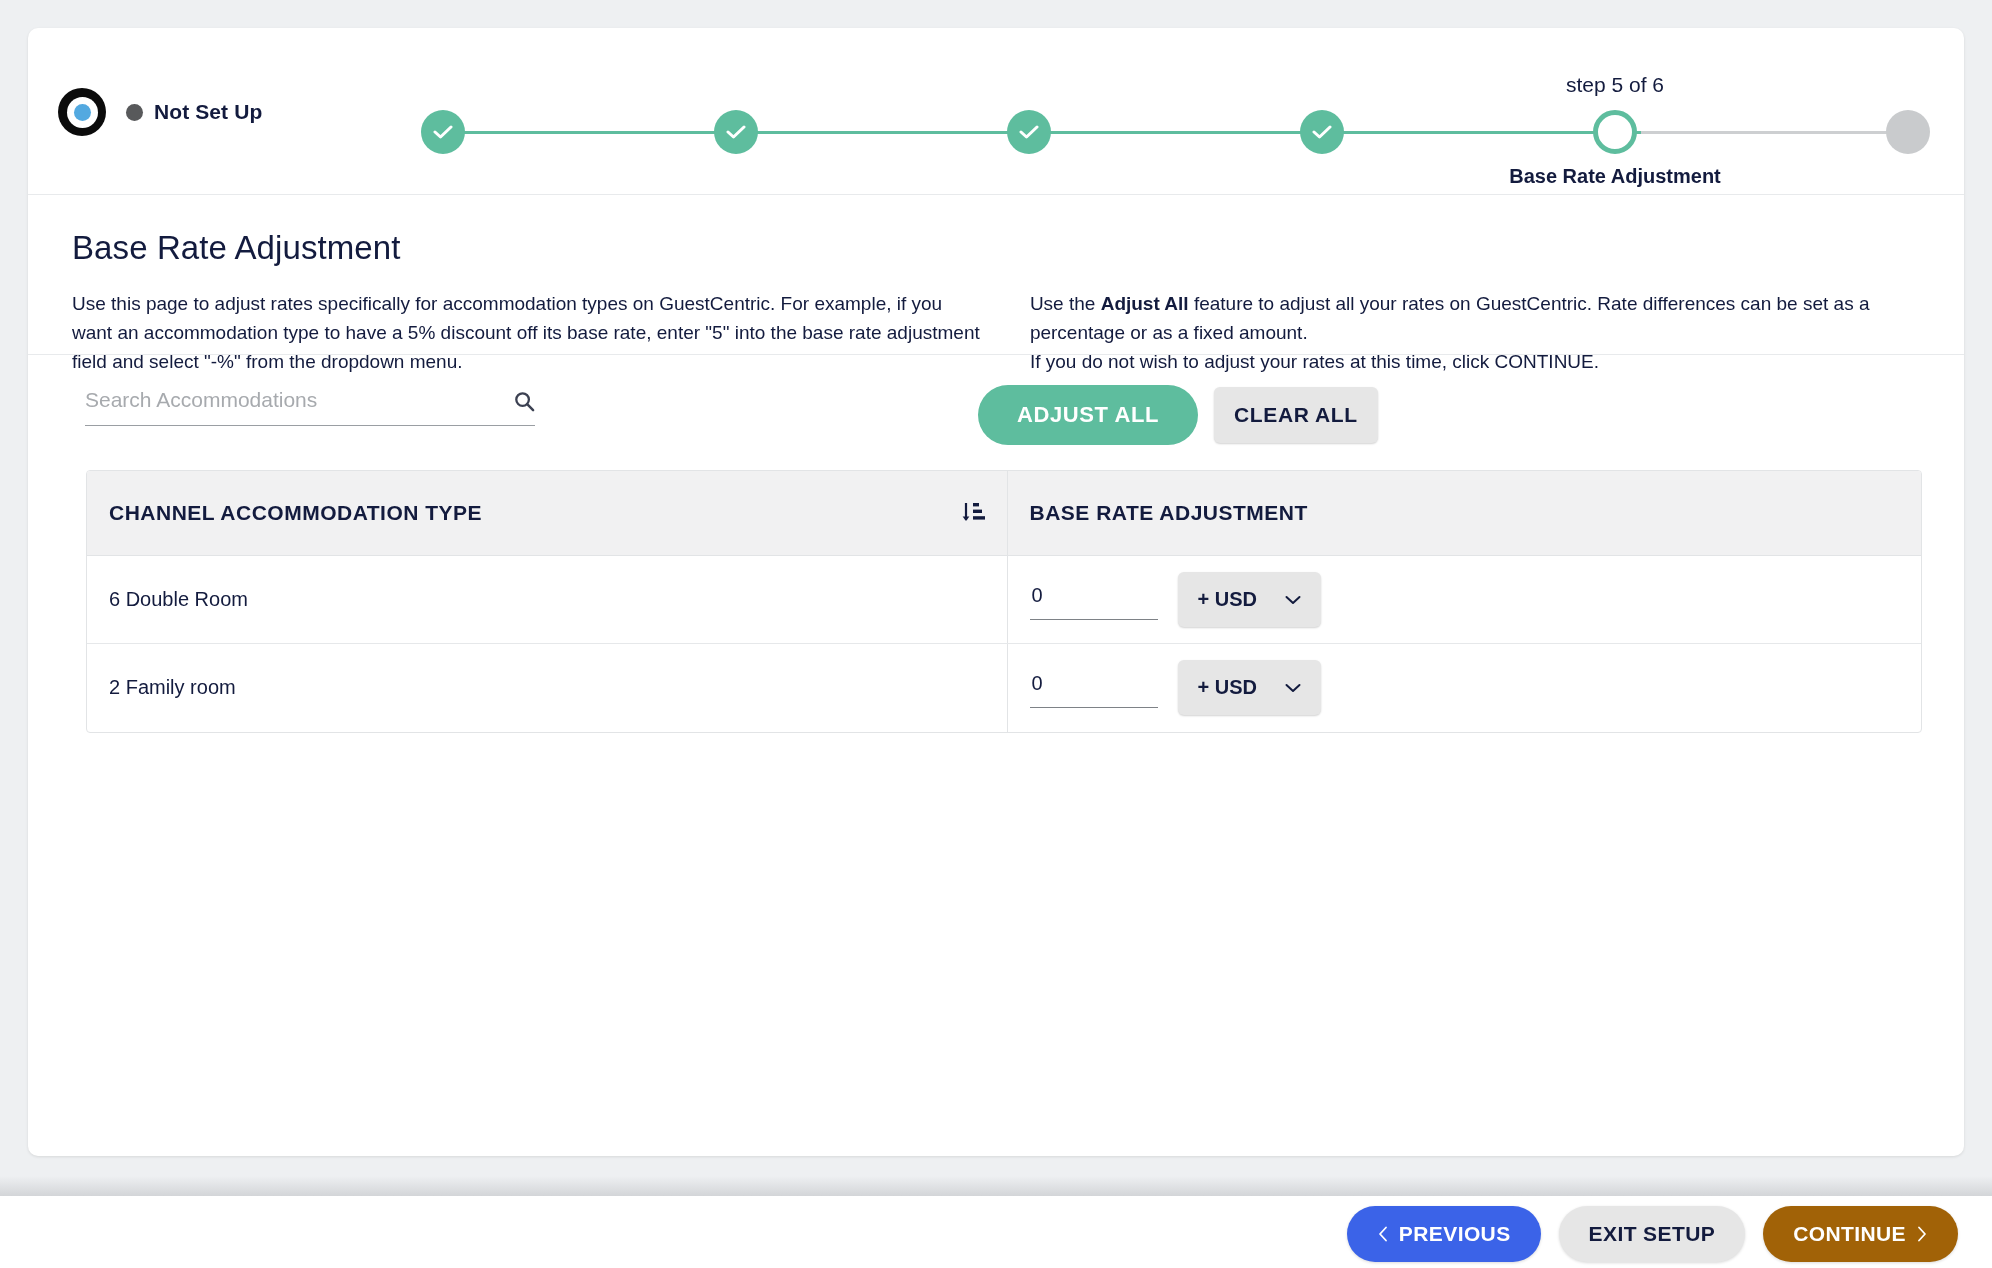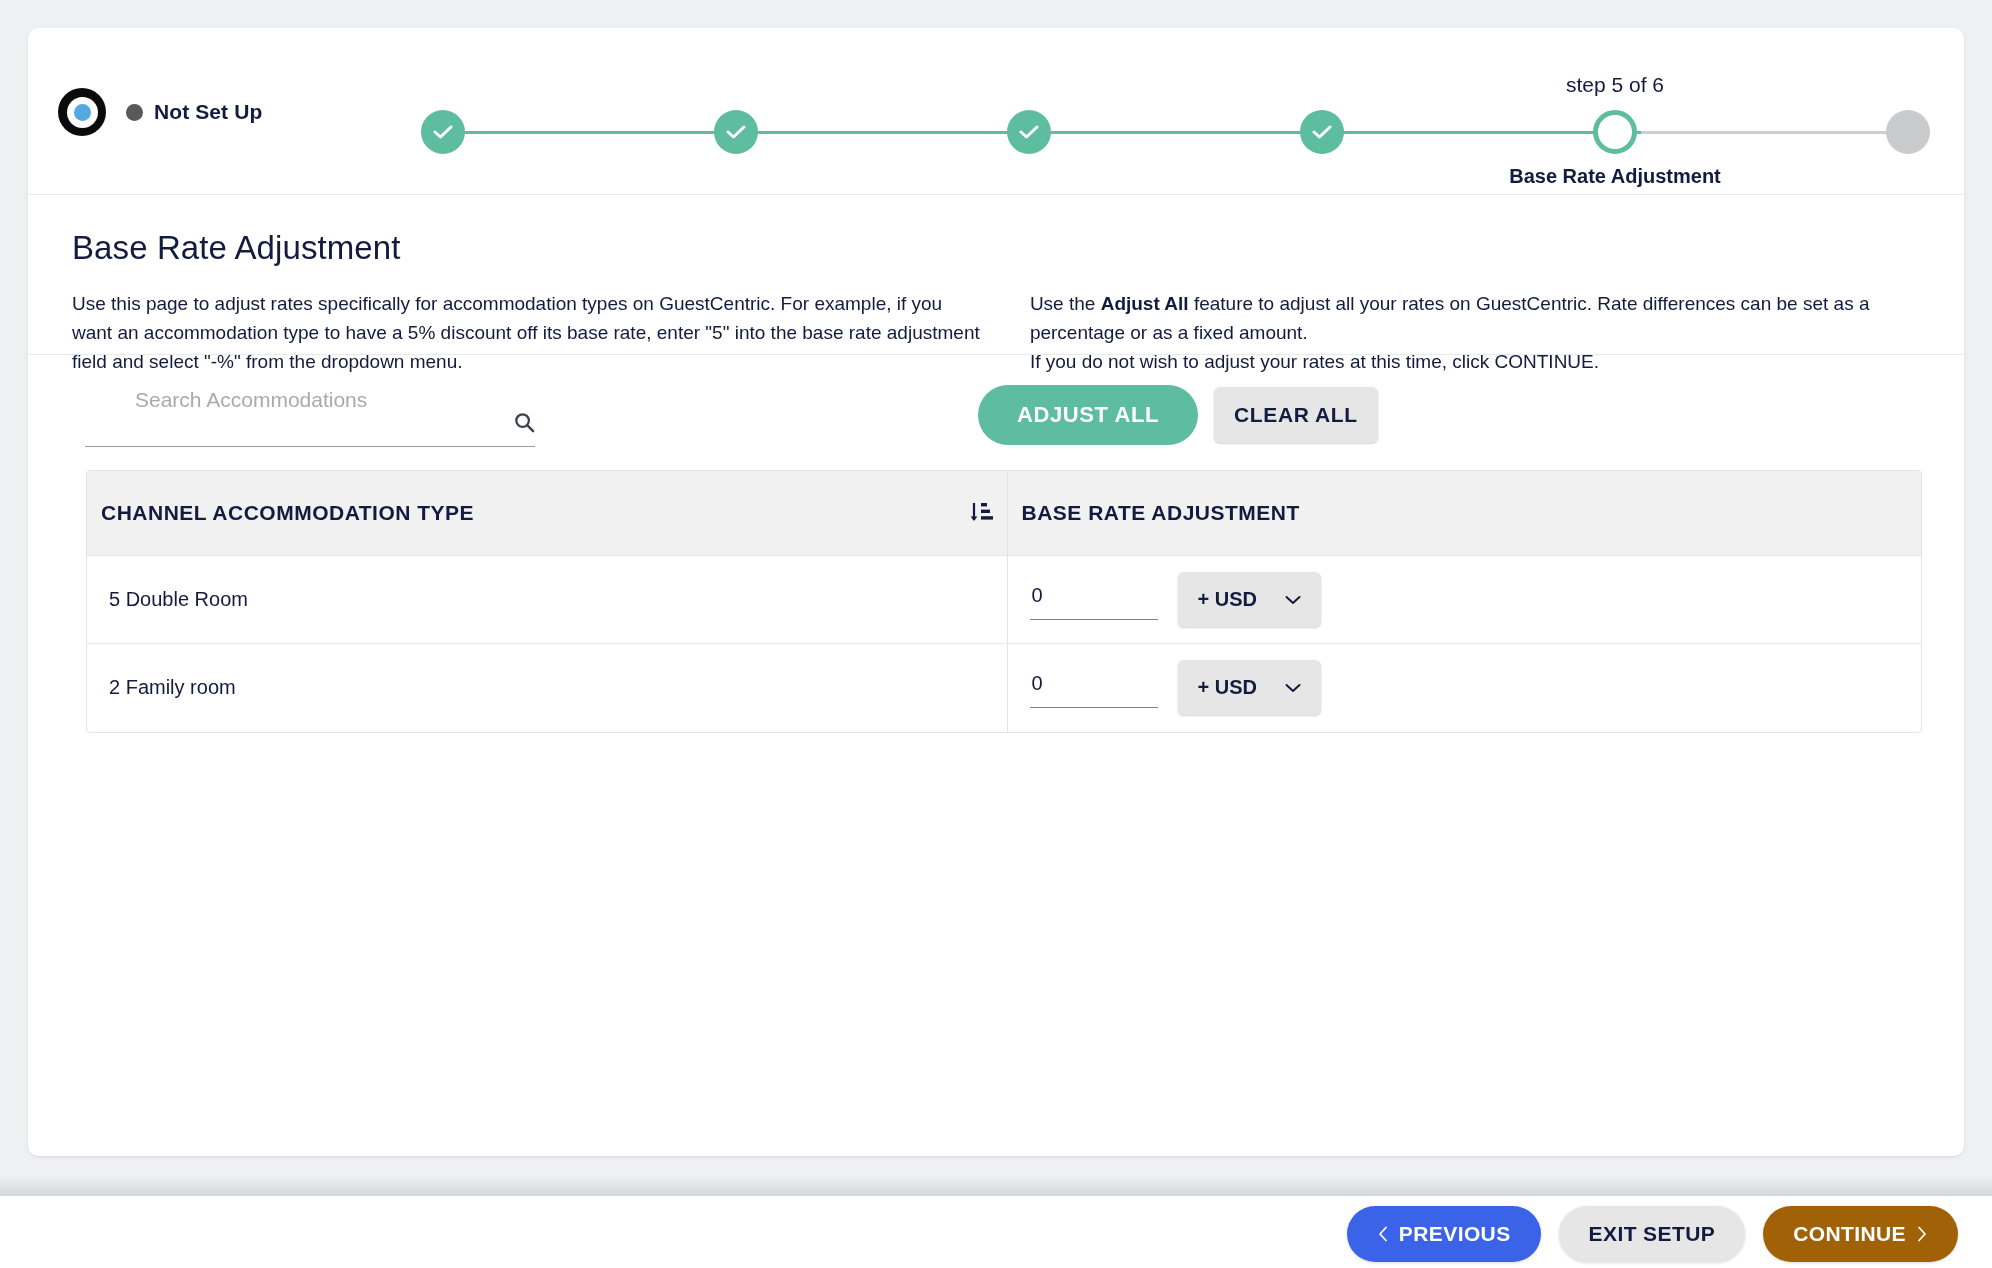--- a/index.html
+++ b/index.html
@@ -190,21 +190,20 @@
   }
   .search-wrap {
     position: absolute;
     left: 57px;
     top: 33px;
     width: 450px;
     border-bottom: 1px solid #9a9ea3;
     display: flex;
     align-items: flex-end;
     padding-bottom: 13px;
-    flex-direction: column;
   }
   .search-input {
     border: none;
     outline: none;
     background: transparent;
     font-family: "Liberation Sans", sans-serif;
     font-size: 21px;
     color: #131b3e;
     width: 400px;
   }
@@ -252,21 +251,21 @@
   }
   table { width: 100%; border-collapse: collapse; }
 
   thead th {
     background: #f1f1f2;
     text-align: left;
     font-size: 21px;
     font-weight: bold;
     color: #131b3e;
     letter-spacing: .5px;
-    padding: 29px 14px;
+    padding: 29px 22px;
     height: 82px;
     border-bottom: 1px solid #e2e4e6;
   }
   th.col-type  { width: 920px; border-right: 1px solid #e2e4e6; position: relative; }
   th.col-adj   { }
 
   .th-inner { display: flex; align-items: center; justify-content: space-between; }
   .sort-icon { width: 24px; height: 26px; display: block; }
 
   tbody td {
@@ -449,21 +448,21 @@
                 </svg>
               </div>
             </th>
             <th class="col-adj">
               <span>BASE RATE ADJUSTMENT</span>
             </th>
           </tr>
         </thead>
         <tbody>
           <tr>
-            <td class="col-type">5 Double Room</td>
+            <td class="col-type">6 Double Room</td>
             <td>
               <div class="adj-cell">
                 <input class="num-field" type="text" value="0" style="">
                 <div class="unit-select">
                   <span>+ USD</span>
                   <svg class="chev" viewBox="0 0 16 10">
                       <path d="M1.5 2 L8 8 L14.5 2" stroke="#131b3e" stroke-width="2" fill="none" stroke-linecap="round" stroke-linejoin="round"></path>
                     </svg>
                 </div>
               </div>

